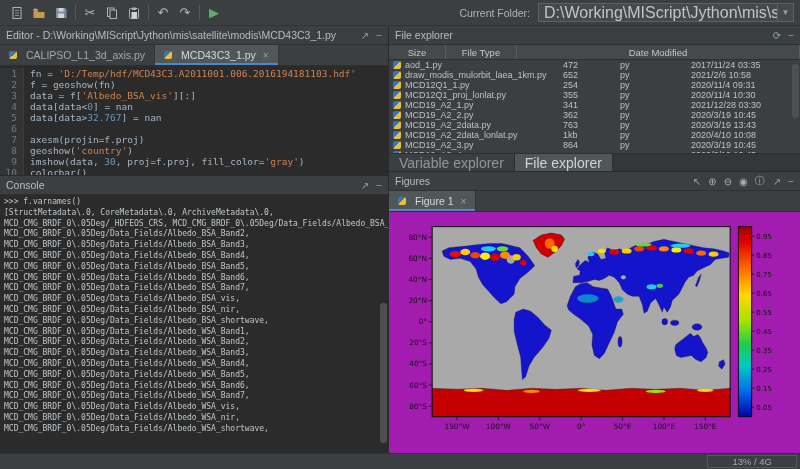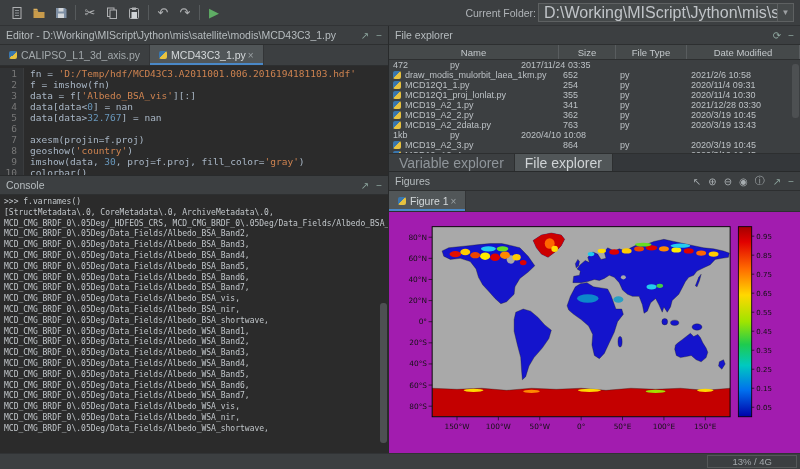--- a/index.html
+++ b/index.html
@@ -11,40 +11,40 @@
   .menubar{height:20px;flex:none;display:flex;align-items:center;position:relative;border-bottom:1px solid #313335}
   .menus{display:flex;align-items:center;z-index:2}
   .menu-item{padding:2px 7px;color:#bbbbbb;cursor:default}
   .win-title{position:absolute;left:0;right:0;text-align:center;color:#b4b8bc;pointer-events:none}
 
   
   .toolbar{height:26px;flex:none;display:flex;align-items:center;gap:1px;padding:0 6px;border-bottom:1px solid #313335}
   .tb-icon{width:22px;height:20px;display:flex;align-items:center;justify-content:center;font-size:13px;border-radius:2px}
   .tb-icon svg{width:14px;height:14px}
   .tb-sep{width:1px;height:15px;background:#565a5c;margin:0 3px}
-  .folder-area{margin-left:auto;display:flex;align-items:center;gap:2px}
+  .folder-area{margin-left:auto;display:flex;align-items:center;gap:8px}
   .folder-label{color:#b0b4b8;font-size:10.5px}
   .combo{width:256px;height:19px;background:#45494a;border:1px solid #5e6162;display:flex;align-items:center;padding-left:5px}
   .combo .path{flex:1;font-size:16px;color:#c0c4c8;white-space:nowrap;overflow:hidden}
   .combo .arrow{width:16px;text-align:center;color:#9da0a3;font-size:8px;border-left:1px solid #5e6162;align-self:stretch;display:flex;align-items:center;justify-content:center}
 
   
   .main{flex:1;display:flex;min-height:0}
   .left{width:389px;flex:none;display:flex;flex-direction:column;border-right:1px solid #282a2b}
   .right{flex:1;display:flex;flex-direction:column;min-width:0}
   .panel{display:flex;flex-direction:column;min-height:0}
   .panel-header{height:19px;flex:none;background:#3c3f41;border-bottom:1px solid #2d2f30;display:flex;align-items:center;padding:0 6px;font-size:10.5px;color:#b6bcbf}
   .ph-title{flex:1;white-space:nowrap;overflow:hidden}
   .ph-icons{display:flex;gap:7px;color:#8fa8a0;font-size:10px;align-items:center}
   .ph-icons span{cursor:default}
 
   
   .editor-panel{height:150px;flex:none;border-bottom:1px solid #282a2b}
   .tabbar{height:21px;flex:none;background:#3c3f41;display:flex;align-items:stretch;border-bottom:1px solid #2d2f30}
-  .tab{padding:0 9px;font-size:10.5px;display:flex;align-items:center;color:#a2a8ab;background:#3c3f41;border-right:1px solid #333537;white-space:nowrap}
+  .tab{padding:0 9px;font-size:10.5px;display:flex;align-items:center;gap:5px;color:#a2a8ab;background:#3c3f41;border-right:1px solid #333537;white-space:nowrap}
   .tab.active{background:#515658;color:#d5d9db;box-shadow:inset 0 -2px 0 #4a88c7}
   .tab .close{color:#9aa0a3;font-size:10px;margin-left:2px}
   .code-area{flex:1;background:#2b2b2b;font-family:"DejaVu Sans Mono",monospace;font-size:9.5px;line-height:11px;overflow:hidden;padding-top:2px}
   .code-line{display:flex;white-space:pre}
   .gutter{width:24px;flex:none;text-align:right;padding-right:6px;color:#787878;background:#313335;border-right:1px solid #3a3c3e;margin-right:6px}
   .tok-d{color:#a9b7c6}.tok-s{color:#ce8350}.tok-n{color:#6897bb}
 
   
   .console-panel{flex:1}
   .console-area{flex:1;background:#2b2b2b;font-family:"DejaVu Sans Mono",monospace;font-size:8px;line-height:10.8px;color:#c2c7cb;overflow:hidden;padding:2px 0 0 4px;position:relative}
@@ -152,21 +152,21 @@
               <span>CALIPSO_L1_3d_axis.py</span>
             </div>
             <div class="tab active">
               <span class="pyicon"></span>
               <span>MCD43C3_1.py</span>
               <span class="close">×</span>
             </div>
           </div>
         <div class="code-area" id="code">
             <div class="code-line"><span class="gutter">1</span><span class="code-body"><span class="tok-d">fn = </span><span class="tok-s">'D:/Temp/hdf/MCD43C3.A2011001.006.2016194181103.hdf'</span></span></div>
-            <div class="code-line"><span class="gutter">2</span><span class="code-body"><span class="tok-d">f = imshow(fn)</span></span></div>
+            <div class="code-line"><span class="gutter">2</span><span class="code-body"><span class="tok-d">f = geoshow(fn)</span></span></div>
             <div class="code-line"><span class="gutter">3</span><span class="code-body"><span class="tok-d">data = f[</span><span class="tok-s">'Albedo_BSA_vis'</span><span class="tok-d">][:]</span></span></div>
             <div class="code-line"><span class="gutter">4</span><span class="code-body"><span class="tok-d">data[data&lt;</span><span class="tok-n">0</span><span class="tok-d">] = nan</span></span></div>
             <div class="code-line"><span class="gutter">5</span><span class="code-body"><span class="tok-d">data[data&gt;</span><span class="tok-n">32.767</span><span class="tok-d">] = nan</span></span></div>
             <div class="code-line"><span class="gutter">6</span><span class="code-body"></span></div>
             <div class="code-line"><span class="gutter">7</span><span class="code-body"><span class="tok-d">axesm(projin=f.proj)</span></span></div>
             <div class="code-line"><span class="gutter">8</span><span class="code-body"><span class="tok-d">geoshow(</span><span class="tok-s">'country'</span><span class="tok-d">)</span></span></div>
             <div class="code-line"><span class="gutter">9</span><span class="code-body"><span class="tok-d">imshow(data, </span><span class="tok-n">30</span><span class="tok-d">, proj=f.proj, fill_color=</span><span class="tok-s">'gray'</span><span class="tok-d">)</span></span></div>
             <div class="code-line"><span class="gutter">10</span><span class="code-body"><span class="tok-d">colorbar()</span></span></div>
           </div>
       </div>
@@ -214,26 +214,29 @@
         <div class="panel-header">
           <span class="ph-title">File explorer</span>
           <span class="ph-icons">
             <span>⟳</span>
             <span>−</span>
           </span>
         </div>
         <div class="ftable" id="ftable">
           <div class="ftable-scroll"></div>
         <div class="frow fhead">
-              <div class="fcell c-name">Name</div>
               <div class="fcell c-size">Size</div>
               <div class="fcell c-type">File Type</div>
               <div class="fcell c-date">Date Modified</div>
             </div>
             <div class="frow">
+              <div class="fcell c-name">
+                <span class="pyicon"></span>
+                <span>aod_1.py</span>
+              </div>
               <div class="fcell c-size">472</div>
               <div class="fcell c-type">py</div>
               <div class="fcell c-date">2017/11/24 03:35</div>
             </div>
             <div class="frow">
               <div class="fcell c-name">
                 <span class="pyicon"></span>
                 <span>draw_modis_mulorbit_laea_1km.py</span>
               </div>
               <div class="fcell c-size">652</div>
@@ -279,20 +282,24 @@
             <div class="frow">
               <div class="fcell c-name">
                 <span class="pyicon"></span>
                 <span>MCD19_A2_2data.py</span>
               </div>
               <div class="fcell c-size">763</div>
               <div class="fcell c-type">py</div>
               <div class="fcell c-date">2020/3/19 13:43</div>
             </div>
             <div class="frow">
+              <div class="fcell c-name">
+                <span class="pyicon"></span>
+                <span>MCD19_A2_2data_lonlat.py</span>
+              </div>
               <div class="fcell c-size">1kb</div>
               <div class="fcell c-type">py</div>
               <div class="fcell c-date">2020/4/10 10:08</div>
             </div>
             <div class="frow">
               <div class="fcell c-name">
                 <span class="pyicon"></span>
                 <span>MCD19_A2_3.py</span>
               </div>
               <div class="fcell c-size">864</div>

